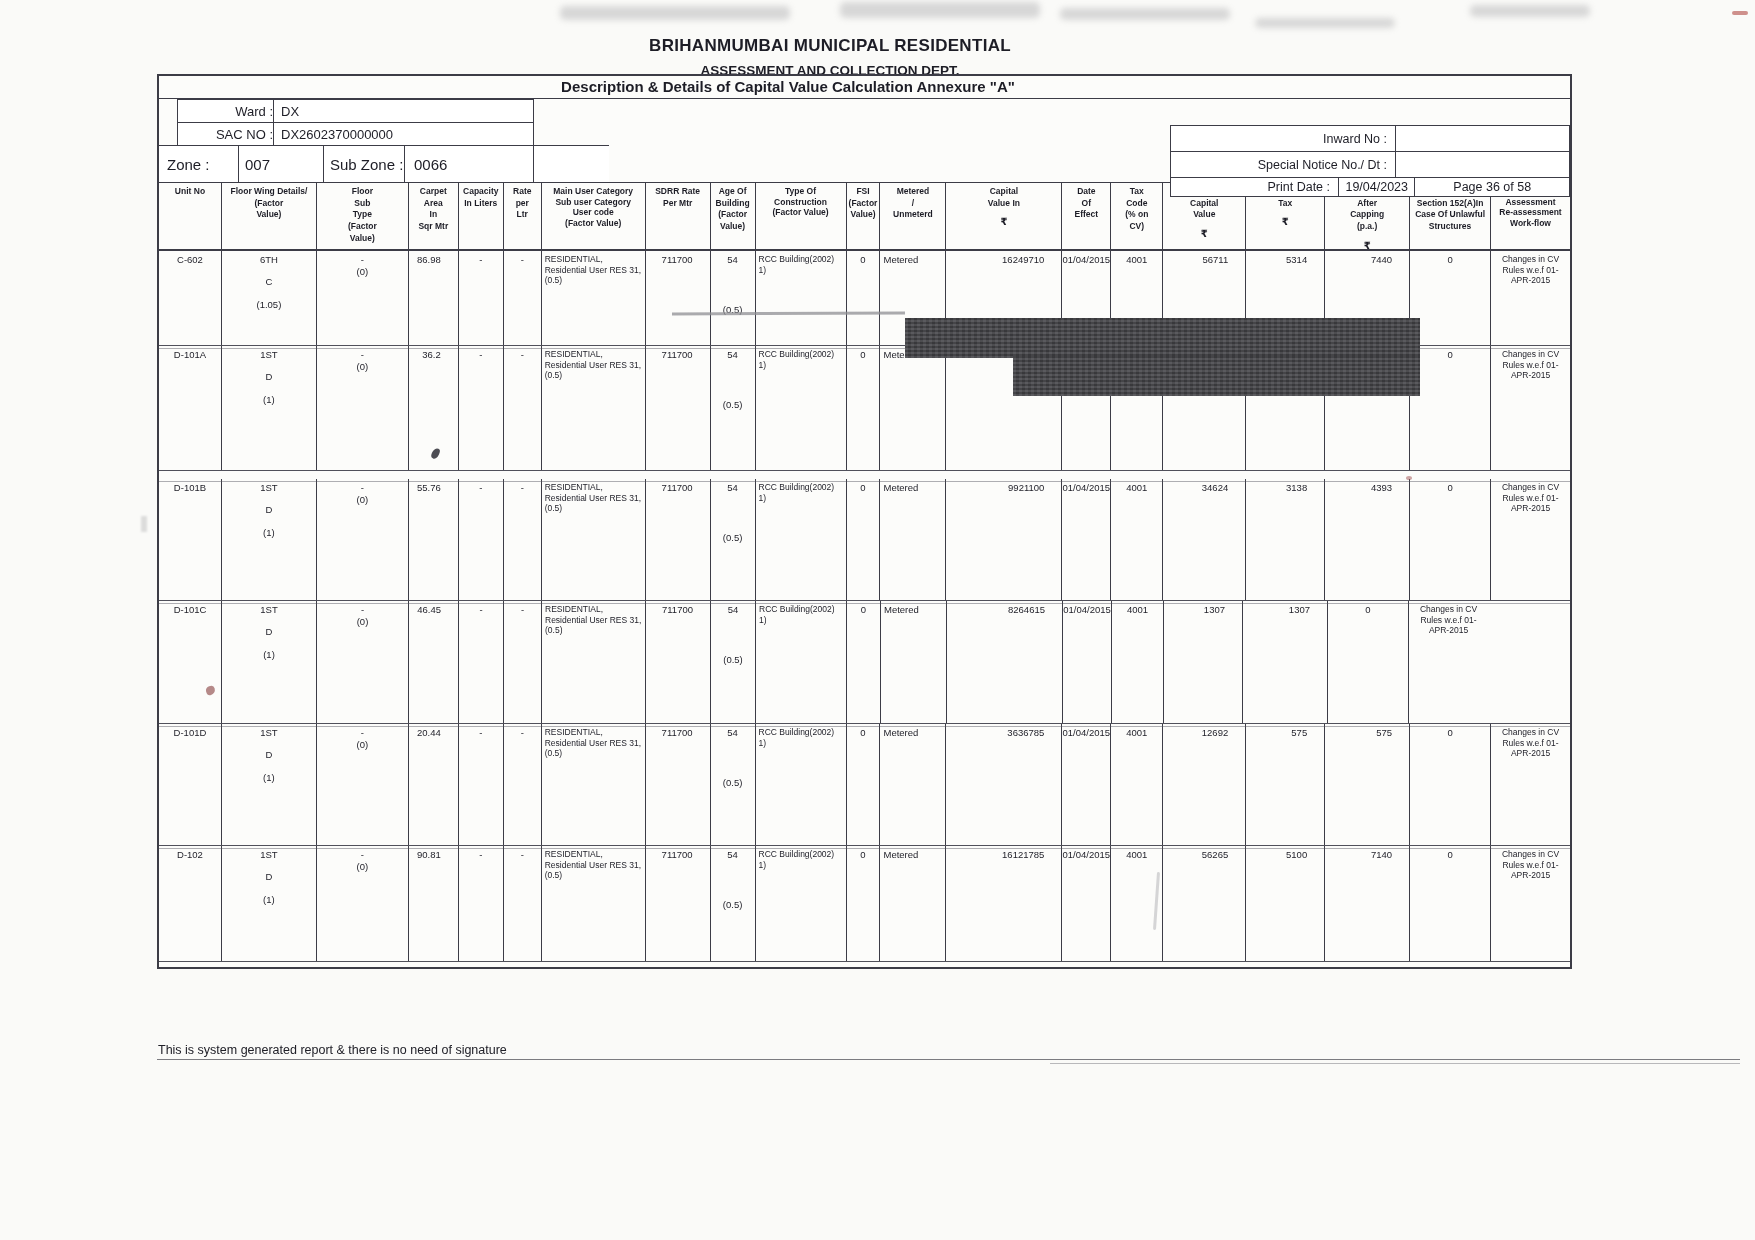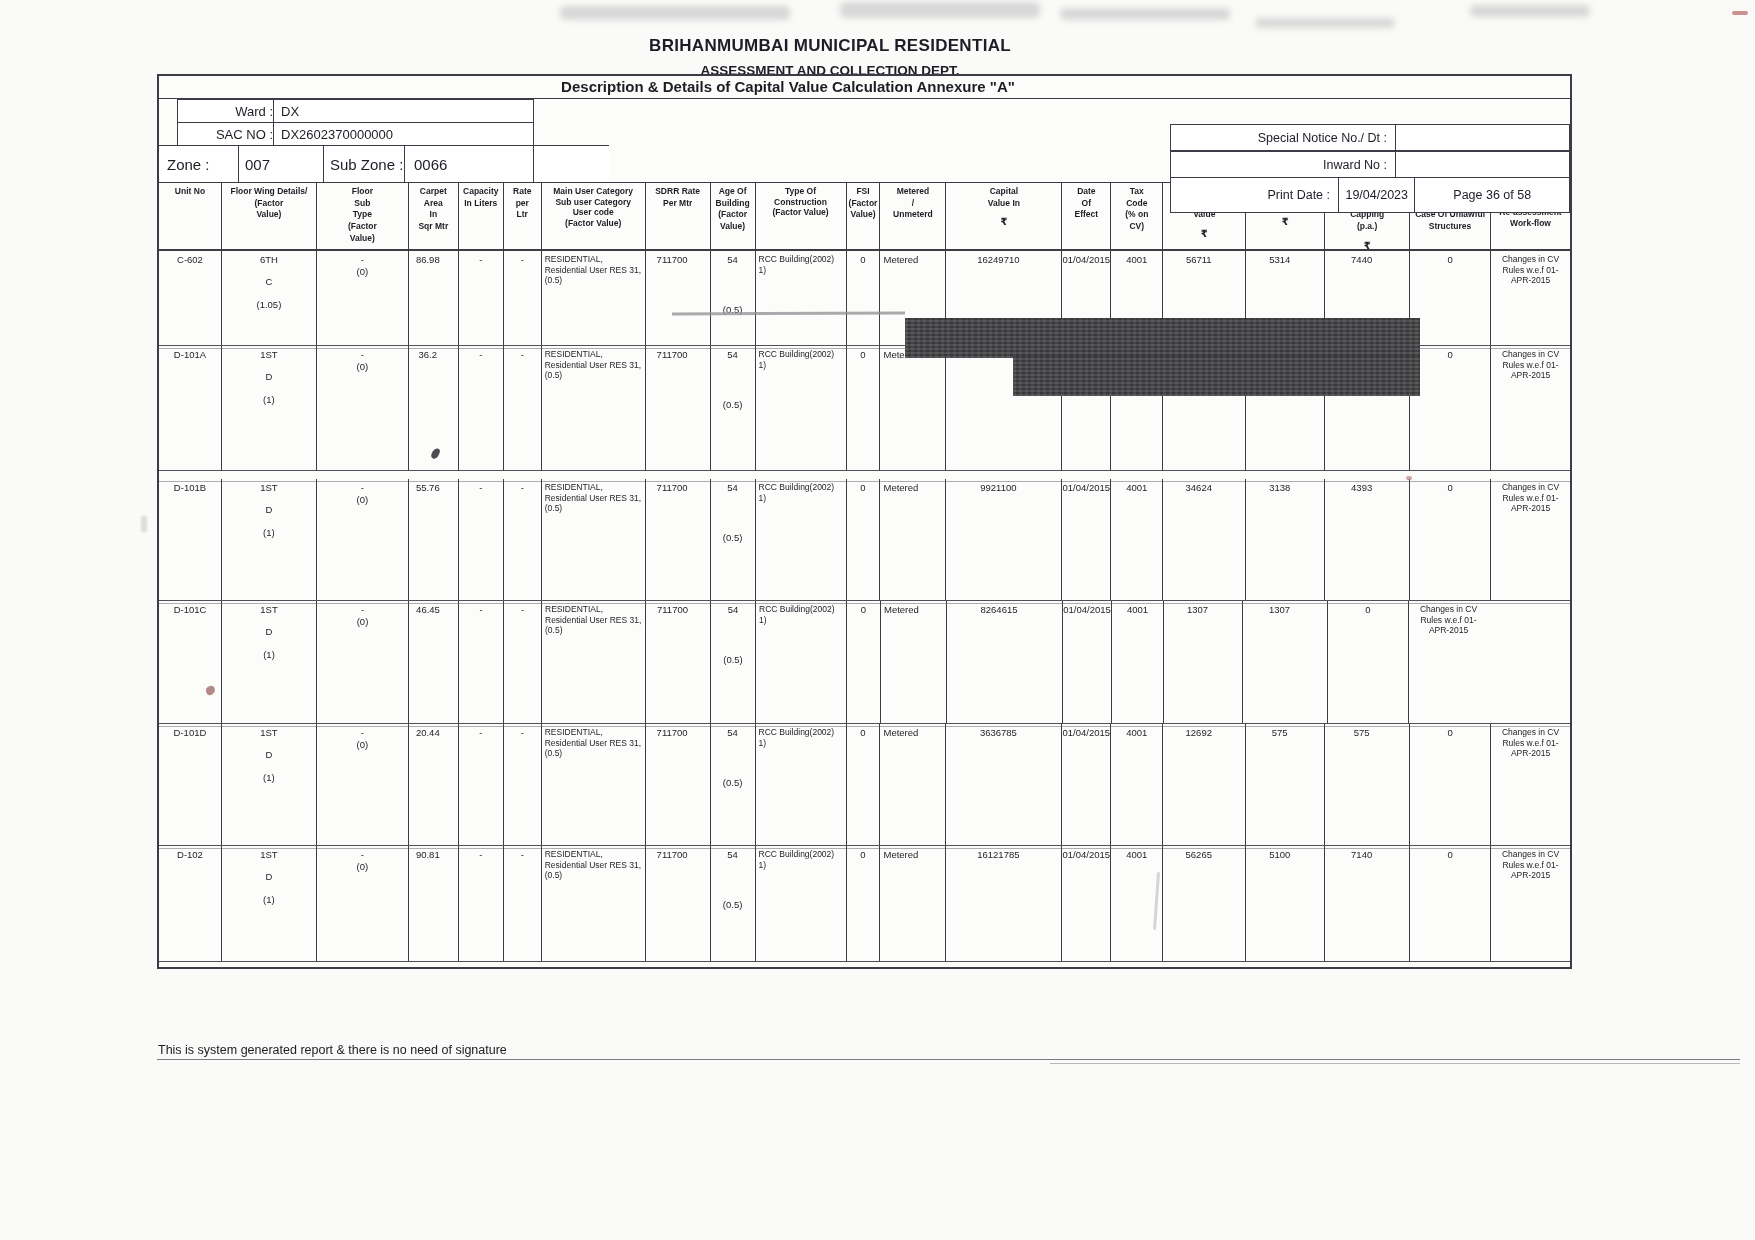--- a/index.html
+++ b/index.html
@@ -32,21 +32,21 @@
   .zone-row>div{border-right:1px solid #3c3c46;box-sizing:border-box;display:flex;align-items:center;padding-top:1px;}
   .z-label{width:80px;padding-left:8px;}
   .z-val{width:85px;padding-left:6px;}
   .sz-label{width:81px;padding-left:6px;}
   .sz-val{width:129px;padding-left:9px;}
 
   .right-info{position:absolute;left:1011px;top:26px;width:400px;height:79px;font-size:12.5px;}
   .ri-row{display:flex;border:1px solid #3c3c46;box-sizing:border-box;background:#fff;align-items:center;margin-top:-1px;}
   .ri-row.first{margin-top:0;}
   .ri-inward,.ri-special{height:27px;}
-  .ri-print{height:36px;padding-left:48px;}
+  .ri-print{height:20px;padding-left:48px;}
   .ri-label{text-align:right;padding-right:8px;box-sizing:border-box;}
   .ri-cell{border-right:1px solid #3c3c46;height:100%;display:flex;align-items:center;box-sizing:border-box;}
   .w225{width:225px;justify-content:flex-end;}
   .w137{width:137px;justify-content:flex-end;padding-right:8px;}
   .w88{width:88px;justify-content:center;}
   .w177{width:177px;justify-content:center;border-right:none;}
   .ri-empty{flex:1;}
 
   .header-row{display:flex;height:68px;border-bottom:2px solid #3c3c46;box-sizing:border-box;}
   .hcell{border-right:1px solid #3c3c46;box-sizing:border-box;overflow:hidden;
@@ -55,21 +55,21 @@
 
   .table-body{position:relative;}
   .drow{display:flex;border-bottom:1px solid #50505a;box-sizing:border-box;position:relative;background:transparent;}
   .drow:not(:first-child)::before{content:"";position:absolute;left:0;right:0;top:2px;border-top:1px solid rgba(80,80,90,.45);}
   .r0{height:95px;} .r1{height:125px;} .r2{height:122px;margin-top:8px;} .r3{height:123px;} .r4{height:122px;} .r5{height:116px;border-bottom:1px solid #50505a;}
   .tail-strip{height:15px;}
 
   .dcell{border-right:1px solid #3c3c46;box-sizing:border-box;font-size:9.5px;
     padding-top:3px;line-height:1.3;overflow:hidden;}
   .a-left{text-align:left;padding-left:3px;}
-  .a-right{text-align:center;padding-right:11px;}
+  .a-right{text-align:right;padding-right:17px;}
   .a-center{text-align:center;}
   .spread div{margin-bottom:10px;}
   .age-factor{margin-top:38px;}
   .c6,.c9,.c19{font-size:8.5px;line-height:1.25;}
 
   .c0{width:63px}.c1{width:95px}.c2{width:92px}.c3{width:50px}.c4{width:45px}
   .c5{width:38px}.c6{width:104px}.c7{width:65px}.c8{width:45px}.c9{width:91px}
   .c10{width:34px}.c11{width:66px}.c12{width:116px}.c13{width:49px}.c14{width:52px}
   .c15{width:83px}.c16{width:79px}.c17{width:85px}.c18{width:81px}.c19{width:79px;border-right:none;}
 
@@ -118,26 +118,26 @@
       <div class="info-value">DX2602370000000</div>
     </div>
     <div class="zone-row">
       <div class="z-label">Zone :</div>
       <div class="z-val">007</div>
       <div class="sz-label">Sub Zone :</div>
       <div class="sz-val">0066</div>
     </div>
 
     <div class="right-info">
+      <div class="ri-row first ri-inward">
+        <div class="ri-cell w225 ri-label">Inward No :</div>
+        <div class="ri-empty"></div>
+      </div>
       <div class="ri-row ri-special">
         <div class="ri-cell w225 ri-label">Special Notice No./ Dt :</div>
-        <div class="ri-empty"></div>
-      </div>
-      <div class="ri-row first ri-inward">
-        <div class="ri-cell w225 ri-label">Inward No :</div>
         <div class="ri-empty"></div>
       </div>
       <div class="ri-row ri-print">
         <div class="ri-cell w137 ri-label">Print Date :</div>
         <div class="ri-cell w88">19/04/2023</div>
         <div class="ri-cell w177">Page 36 of 58</div>
       </div>
     </div>
   </div>
 

